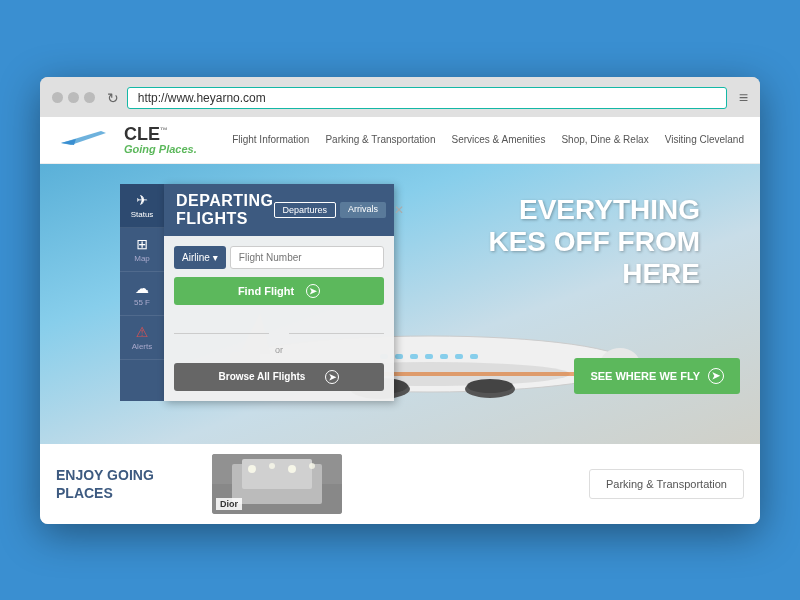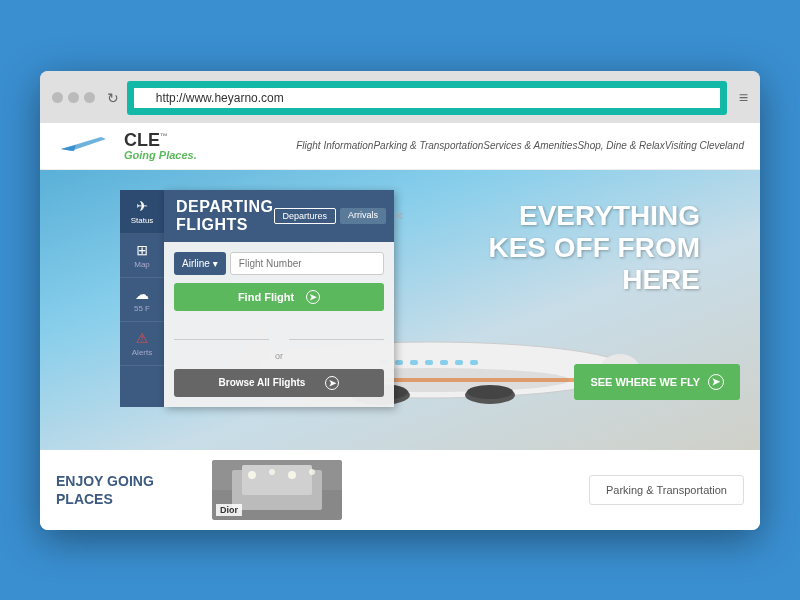--- a/index.html
+++ b/index.html
@@ -35,23 +35,23 @@
       background: #bbb;
     }
     .refresh-icon {
       color: #666;
       font-size: 14px;
       margin-left: 4px;
     }
     .address-bar {
       flex: 1;
       background: white;
-      border: 7px solid #14b8a6;
-      border-radius: 3px;
-      padding: 3px 22px;
+      border: 1px solid #14b8a6;
+      border-radius: 3px;
+      padding: 3px 10px;
       font-size: 12px;
       color: #333;
     }
     .menu-icon {
       color: #666;
       font-size: 16px;
       margin-left: 4px;
     }
     
     .top-nav {
@@ -111,21 +111,21 @@
       color: #888;
     }
     .going-places {
       font-size: 11px;
       color: #5cb85c;
       font-weight: bold;
       font-style: italic;
     }
     .main-nav-links {
       display: flex;
-      font-style: italic;
+      gap: 16px;
     }
     .main-nav-links span {
       font-size: 10px;
       color: #555;
       cursor: pointer;
     }
     
     .hero {
       position: relative;
       height: 280px;

